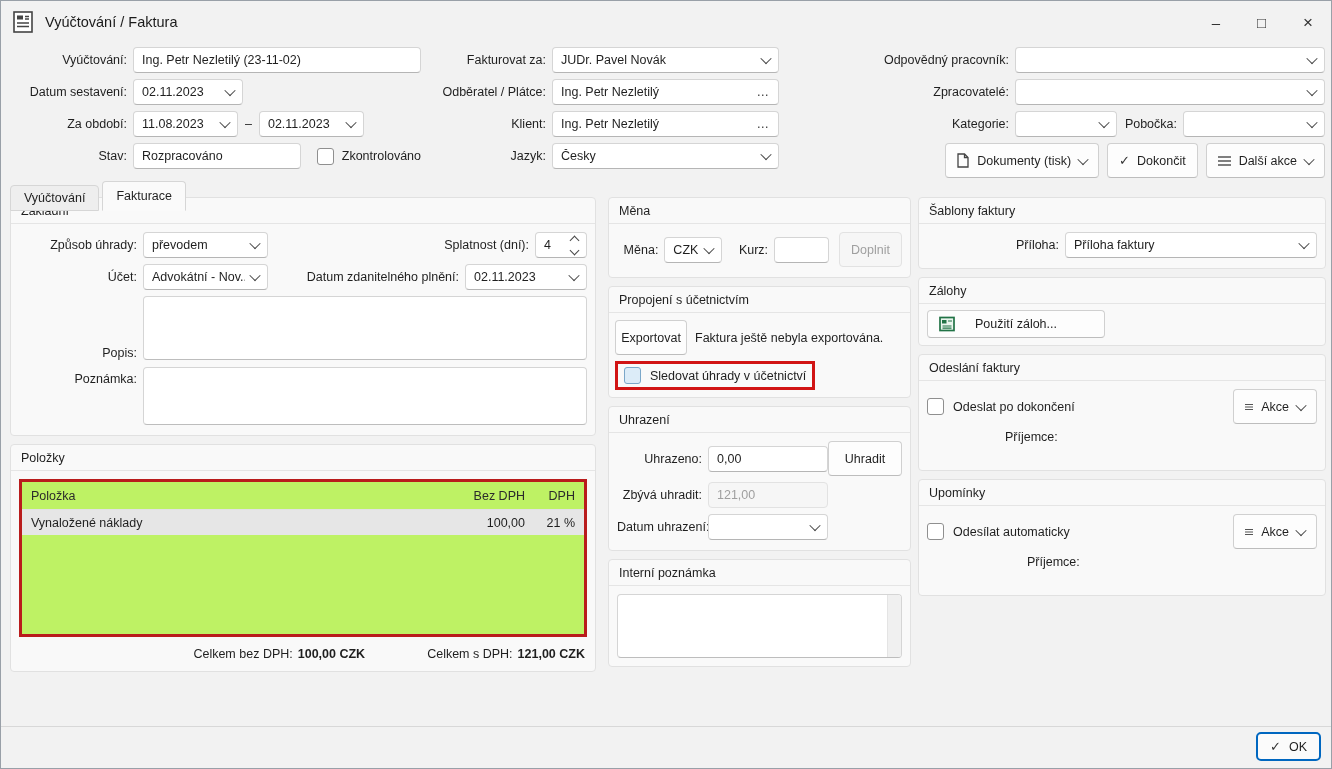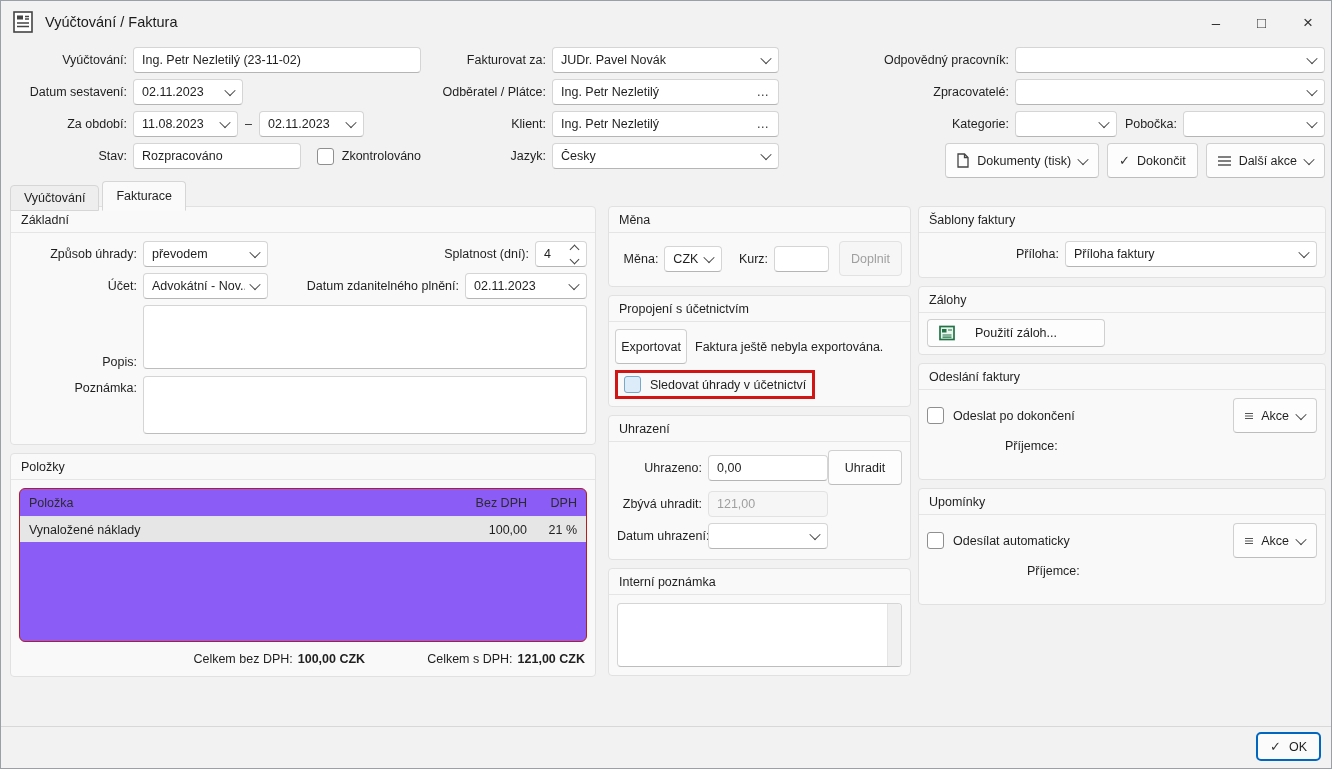--- a/index.html
+++ b/index.html
@@ -41,31 +41,31 @@
   .hcol3{position:absolute;left:840px;top:0;width:484px}
   .hcol1 .lab{width:118px;flex:none}
   .hcol2 .lab{width:115px;flex:none}
   .hcol3 .lab{width:168px;flex:none}
   
   .tabs{position:absolute;left:9px;top:180px;display:flex;align-items:flex-end;z-index:3}
   .tab{height:24px;padding:0 13px;display:flex;align-items:center;background:#eeeeee;border:1px solid #d6d6d6;
        border-radius:4px 4px 0 0;margin-right:3px;cursor:pointer}
   .tab.active{height:28px;background:#fafafa;border-bottom-color:#fafafa;z-index:2}
   
-  .col{position:absolute;top:205px}
+  .col{position:absolute;top:196px}
   .colL{left:9px;width:586px}
   .colM{left:607px;width:303px}
   .colR{left:917px;width:408px}
   .zak .lab{width:118px;flex:none}
   .lab2{flex:1;text-align:right;margin-right:6px;white-space:nowrap}
   .spin .updown{margin-left:auto;display:flex;flex-direction:column;gap:3px}
   .spin .cu{width:6px;height:6px;border-left:1.4px solid #474747;border-top:1.4px solid #474747;transform:rotate(45deg)}
   .spin .cd{width:6px;height:6px;border-right:1.4px solid #474747;border-bottom:1.4px solid #474747;transform:rotate(45deg)}
   
-  .ttable{background:#8b5cf6;border:1px solid #b91c1c;height:152px;overflow:hidden;border-radius:6px}
+  .ttable{background:#bef264;border:3px solid #b91c1c;height:152px;overflow:hidden;border-radius:0}
   .thead{display:flex;align-items:center;height:27px;padding:0 9px;border-bottom:1px solid #e2e2e2;color:#2b2b2b}
   .trow{display:flex;align-items:center;height:25px;padding:0 9px;background:#e6e6e6;cursor:pointer}
   .c-name{flex:1;text-align:left;white-space:nowrap;overflow:hidden}
   .c-bez{width:84px;text-align:right}
   .c-dph{width:50px;text-align:right}
   .totals{display:flex;justify-content:flex-end;align-items:center;gap:62px;padding:10px 2px 2px}
   .totpair{display:flex;align-items:center;gap:5px}
   .totpair b{font-weight:bold}
   
   .nast .lab{width:130px;flex:none}

